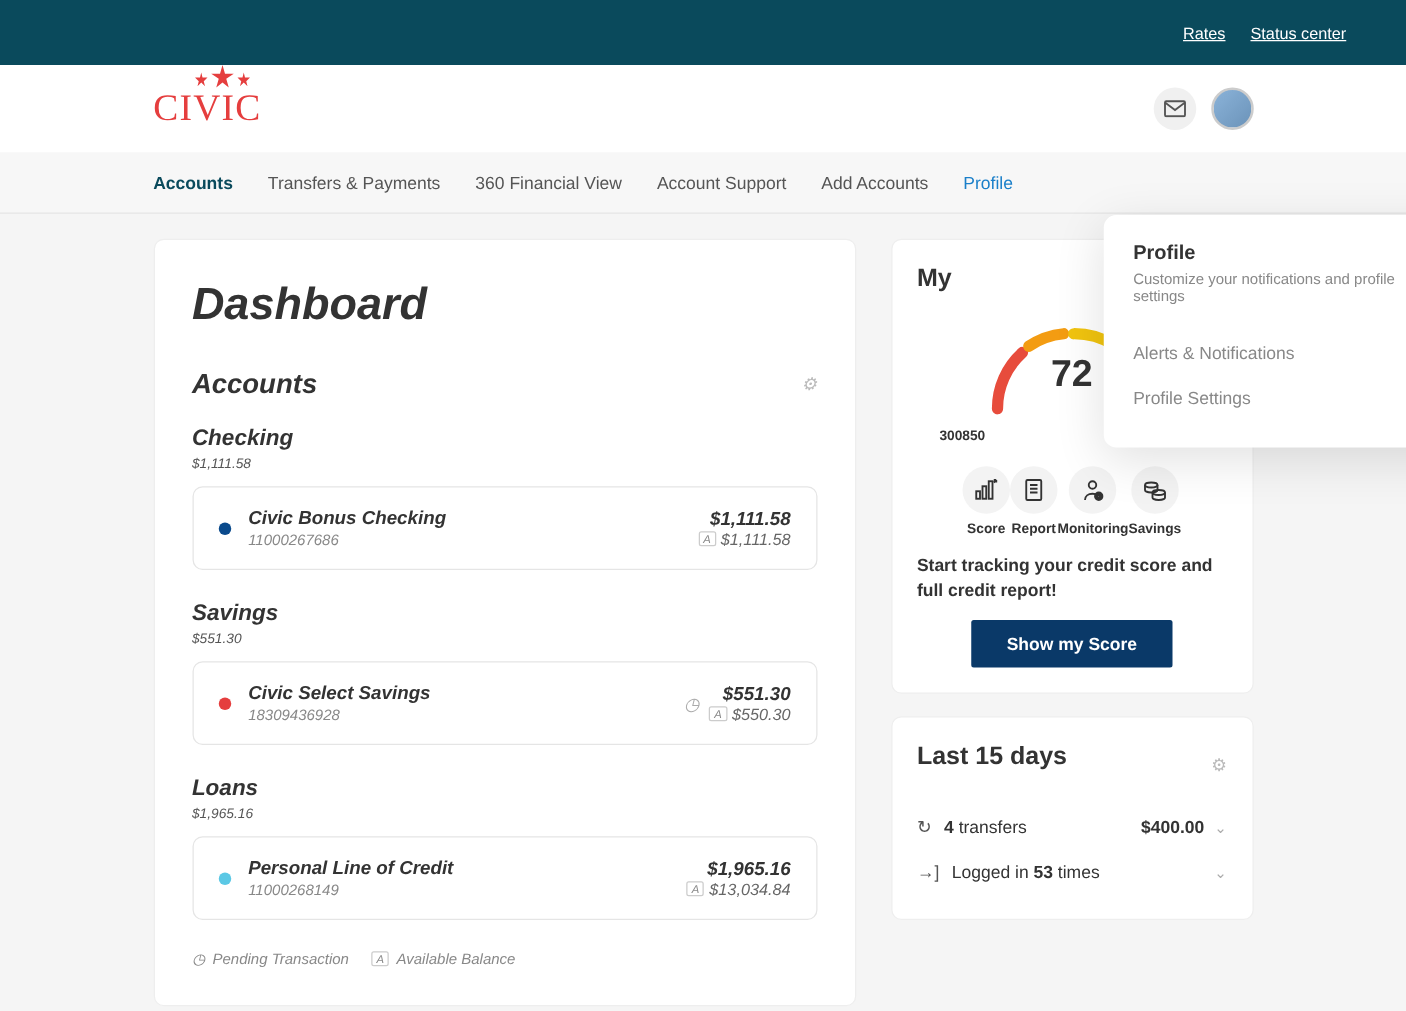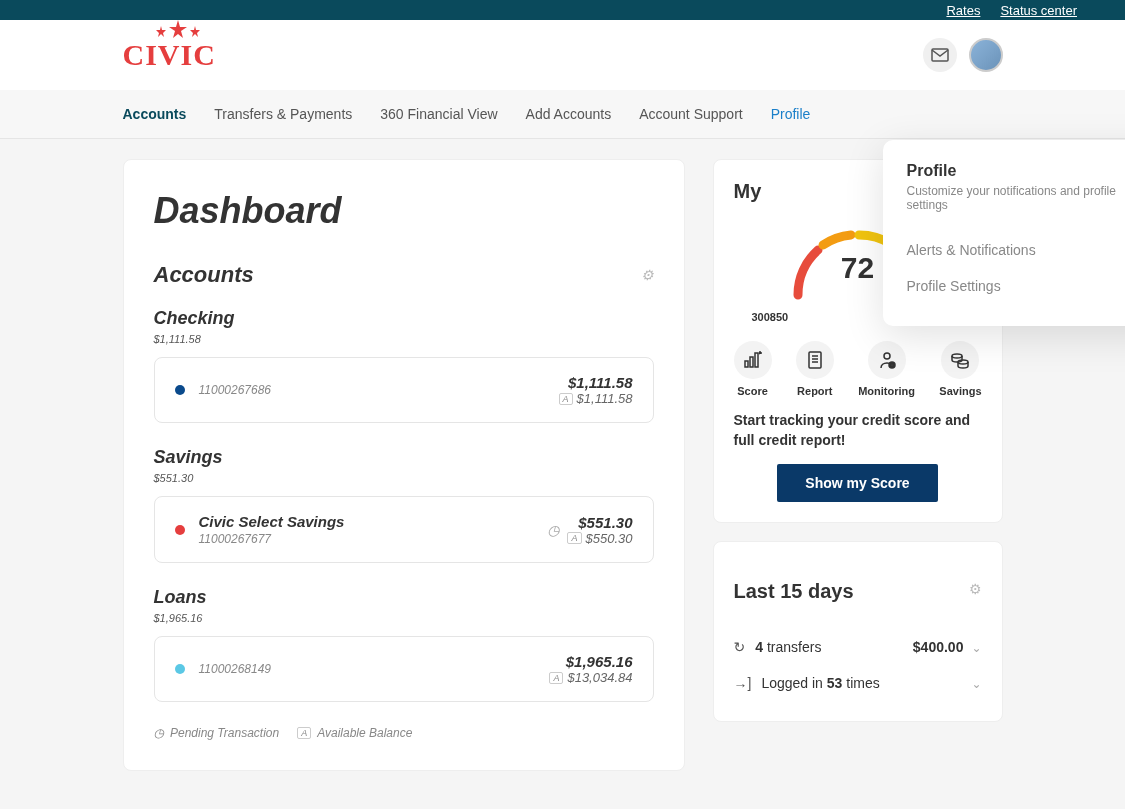--- a/index.html
+++ b/index.html
@@ -1,24 +1,24 @@
 <!DOCTYPE html>
 <html><head>
   <meta charset="utf-8">
   <style>
     * { margin: 0; padding: 0; box-sizing: border-box; }
     body { font-family: -apple-system, BlinkMacSystemFont, "Segoe UI", Arial, sans-serif; background: #f5f5f5; color: #333; }
     
-    .top-bar { background: #0a4a5c; height: 20px; display: flex; justify-content: flex-end; align-items: center; padding: 0 48px; gap: 20px; }
+    .top-bar { background: #0a4a5c; height: 52px; display: flex; justify-content: flex-end; align-items: center; padding: 0 48px; gap: 20px; }
     .top-bar a { color: #fff; font-size: 13px; text-decoration: underline; }
     
     .header { background: #fff; padding: 18px 0; }
     .header-inner { max-width: 880px; margin: 0 auto; display: flex; justify-content: space-between; align-items: center; }
     .logo { display: flex; align-items: center; gap: 2px; }
-    .logo-text { font-size: 30px; font-weight: bold; color: #e53e3e; letter-spacing: 1px; font-family: Georgia, serif; }
+    .logo-text { font-size: 30px; font-weight: normal; color: #e53e3e; letter-spacing: 1px; font-family: Georgia, serif; }
     .header-actions { display: flex; align-items: center; gap: 12px; }
     .mail-icon { width: 34px; height: 34px; border-radius: 50%; background: #f0f0f0; display: flex; align-items: center; justify-content: center; }
     .avatar { width: 34px; height: 34px; border-radius: 50%; background: linear-gradient(135deg, #8bb3d9, #6b93b9); border: 2px solid #ccc; }
     
     .nav-bar { background: #f7f7f7; border-bottom: 1px solid #e5e5e5; }
     .nav-inner { max-width: 880px; margin: 0 auto; display: flex; gap: 28px; position: relative; }
     .nav-item { padding: 16px 0; font-size: 14px; color: #555; cursor: pointer; }
     .nav-item.active { font-weight: 700; color: #0a4a5c; }
     .nav-item.profile-active { color: #1a7fc9; }
     
@@ -50,27 +50,27 @@
     .account-bal { text-align: right; }
     .bal-main { font-size: 15px; font-weight: 700; }
     .bal-sub { font-size: 13px; color: #666; display: flex; align-items: center; justify-content: flex-end; gap: 4px; }
     .bal-tag { border: 1px solid #ccc; font-size: 9px; padding: 0px 3px; color: #888; border-radius: 2px; }
     .clock { color: #aaa; font-size: 14px; margin-right: 8px; }
     
     .legend { display: flex; gap: 18px; font-size: 12px; color: #888; margin-top: 8px; }
     .legend-item { display: flex; align-items: center; gap: 6px; }
     
     .card { background: #fff; border: 1px solid #eee; border-radius: 8px; padding: 20px; }
-    .card-title { font-size: 20px; font-weight: 700; margin-bottom: 12px; margin-top: 18px; }
+    .card-title { font-size: 20px; font-weight: 700; margin-bottom: 12px; }
     
     .gauge-wrap { position: relative; width: 170px; height: 90px; margin: 0 auto 6px; }
     .gauge-score { position: absolute; top: 36px; left: 0; right: 0; text-align: center; font-size: 30px; font-weight: 800; }
     .gauge-labels { display: flex; justify-content: flex-start; font-size: 11px; font-weight: 700; padding: 0 18px; }
     
-    .credit-actions { display: flex; justify-content: space-between; margin: 18px 0 14px; }
+    .credit-actions { display: flex; justify-content: center; margin: 18px 0 14px; }
     .credit-action { display: flex; flex-direction: column; align-items: center; gap: 6px; }
     .credit-icon { width: 38px; height: 38px; border-radius: 50%; background: #f3f3f3; display: flex; align-items: center; justify-content: center; font-size: 18px; }
     .credit-label { font-size: 11px; font-weight: 700; }
     
     .credit-text { text-align: left; font-size: 14px; font-weight: 700; margin-bottom: 14px; line-height: 1.4; }
     .show-btn { display: block; margin: 0 auto; background: #0a3968; color: #fff; border: none; padding: 11px 28px; font-size: 14px; font-weight: 700; border-radius: 2px; cursor: pointer; }
     
     .activity-title-row { display: flex; justify-content: space-between; align-items: center; margin-bottom: 14px; }
     .activity-row { display: flex; align-items: center; justify-content: space-between; padding: 10px 0; font-size: 14px; }
     .activity-left { display: flex; align-items: center; gap: 10px; }
@@ -114,22 +114,22 @@
       <div class="avatar"></div>
     </div>
   </div>
 </div>
 
 <div class="nav-bar">
   <div class="nav-inner">
     <div class="nav-item active">Accounts</div>
     <div class="nav-item">Transfers &amp; Payments</div>
     <div class="nav-item">360 Financial View</div>
+    <div class="nav-item">Account Support</div>
     <div class="nav-item">Add Accounts</div>
-    <div class="nav-item">Account Support</div>
     <div class="nav-item profile-active">Profile</div>
 
     <div class="dropdown">
       <h3>Profile</h3>
       <div class="dropdown-sub">Customize your notifications and profile settings</div>
       <div class="dropdown-item">Alerts &amp; Notifications</div>
       <div class="dropdown-item">Profile Settings</div>
     </div>
   </div>
 </div>
@@ -141,54 +141,56 @@
     <div class="section-head">
       <div class="section-title">Accounts</div>
       <div class="gear">⚙</div>
     </div>
 
     <div class="group-title">Checking</div>
     <div class="group-total">$1,111.58</div>
     <div class="account-card">
       <div class="dot blue"></div>
       <div class="account-info">
+        <div class="account-name">Civic Bonus Checking</div>
         <div class="account-num">11000267686</div>
       </div>
       <div class="account-bal">
         <div class="bal-main">$1,111.58</div>
         <div class="bal-sub">
             <span class="bal-tag">A</span>
             <span>$1,111.58</span>
           </div>
       </div>
     </div>
 
     <div class="group-title">Savings</div>
     <div class="group-total">$551.30</div>
     <div class="account-card">
       <div class="dot red"></div>
       <div class="account-info">
         <div class="account-name">Civic Select Savings</div>
-        <div class="account-num">11000267677</div>
+        <div class="account-num">18309436928</div>
       </div>
       <span class="clock">◷</span>
       <div class="account-bal">
         <div class="bal-main">$551.30</div>
         <div class="bal-sub">
             <span class="bal-tag">A</span>
             <span>$550.30</span>
           </div>
       </div>
     </div>
 
     <div class="group-title">Loans</div>
     <div class="group-total">$1,965.16</div>
     <div class="account-card">
       <div class="dot cyan"></div>
       <div class="account-info">
+        <div class="account-name">Personal Line of Credit</div>
         <div class="account-num">11000268149</div>
       </div>
       <div class="account-bal">
         <div class="bal-main">$1,965.16</div>
         <div class="bal-sub">
             <span class="bal-tag">A</span>
             <span>$13,034.84</span>
           </div>
       </div>
     </div>

